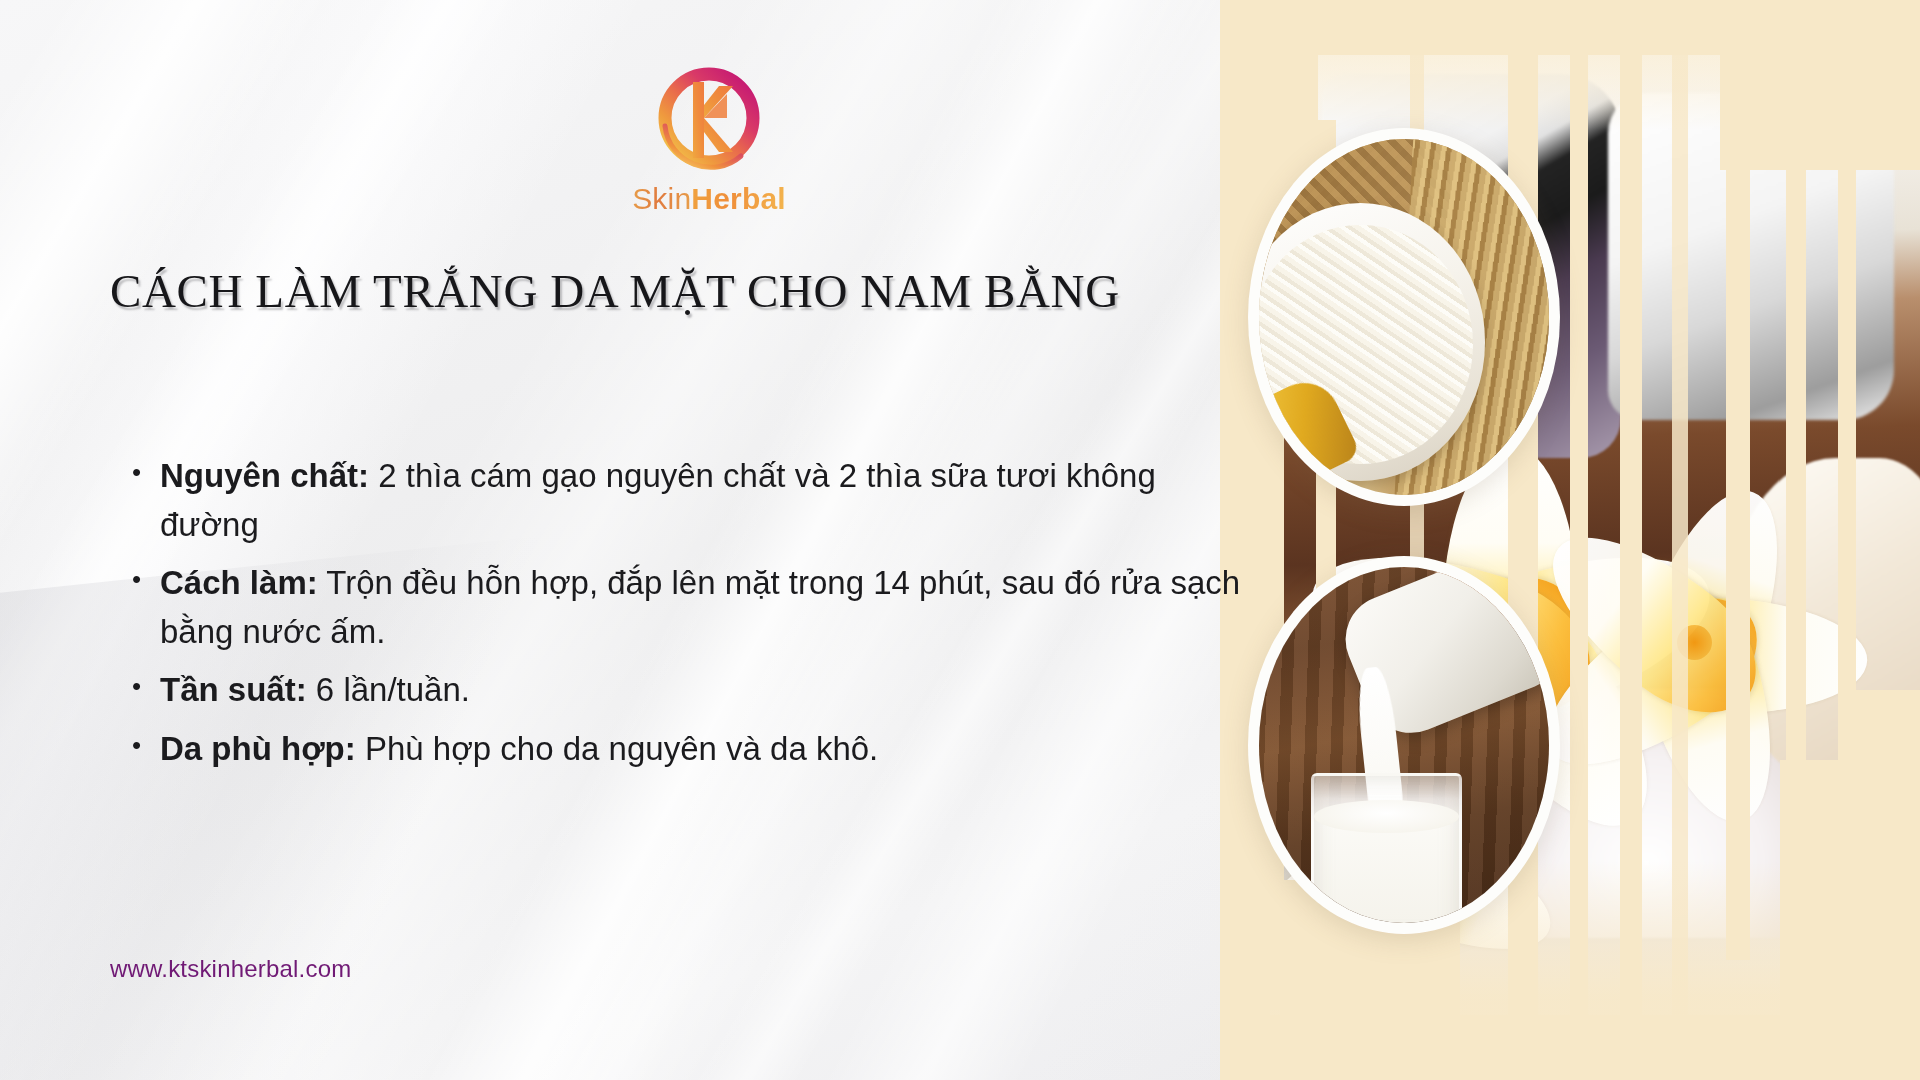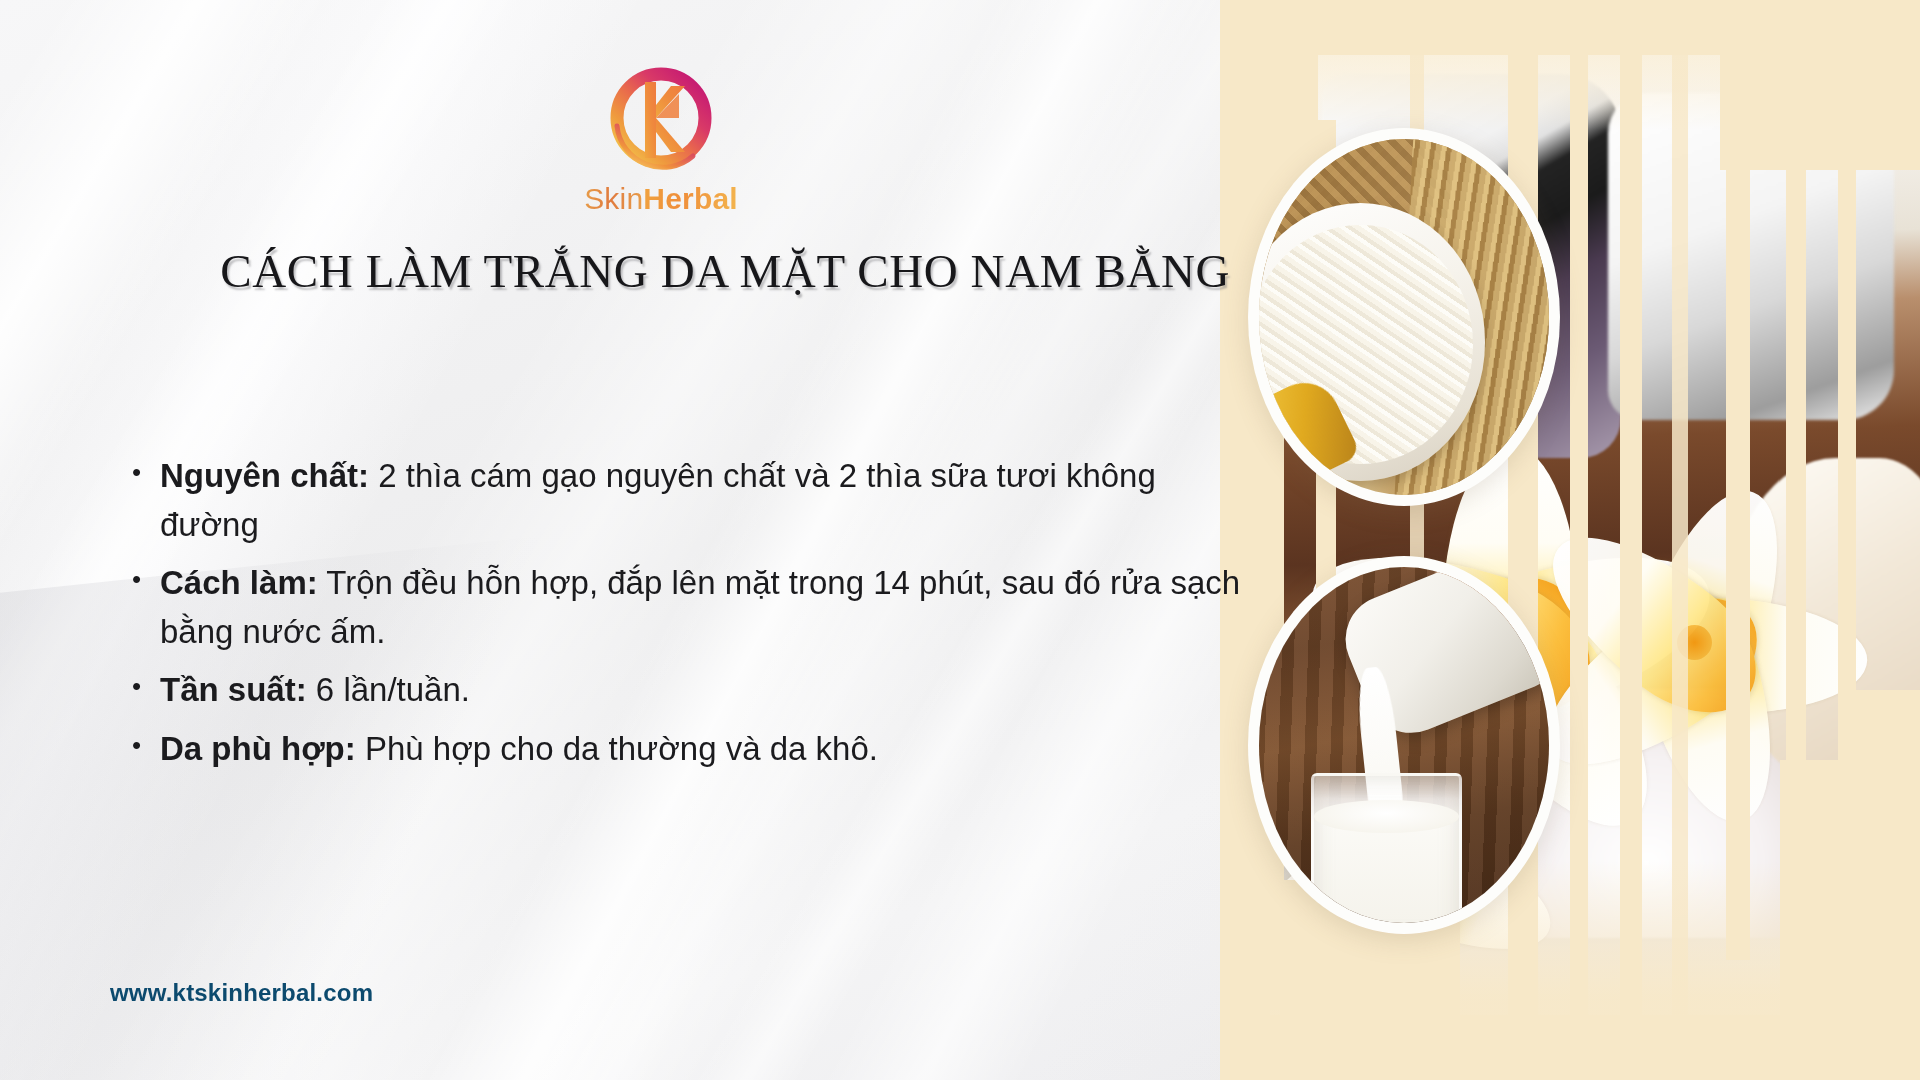--- a/index.html
+++ b/index.html
@@ -197,21 +197,21 @@
     border-radius:6px 6px 14px 14px;
     box-shadow:inset 0 0 20px rgba(180,175,160,.35);
   }
   .milk-foam {
     position:absolute; left:0; top:14%; width:100%; height:20%;
     background:radial-gradient(ellipse at 50% 40%, #ffffff 0%, #f7f5ee 70%, #eceadf 100%);
     border-radius:50%;
   }
 
   
-  .logo { position:absolute; left:576px; top:60px; width:170px; text-align:center; }
+  .logo { position:absolute; left:624px; top:60px; width:170px; text-align:center; }
   .logo-mark { width:120px; height:120px; margin:0 auto; position:relative; }
   .logo-name {
     margin-top:4px;
     font-size:30px;
     letter-spacing:.2px;
     line-height:1;
     white-space:nowrap;
   }
   .logo-name .thin {
     font-weight:300;
@@ -219,26 +219,26 @@
     -webkit-background-clip:text; background-clip:text; color:transparent;
   }
   .logo-name .bold {
     font-weight:700;
     background:linear-gradient(100deg,#f0a33f 0%, #ef8e3a 40%, #f3b64f 100%);
     -webkit-background-clip:text; background-clip:text; color:transparent;
   }
 
   
   .headline {
-    position:absolute; left:110px; top:244px; width:1120px;
+    position:absolute; left:110px; top:264px; width:1120px;
     font-family:"Liberation Serif", serif;
     font-size:47px;
     letter-spacing:.6px;
     color:#17171a;
-    text-align:right;
+    text-align:left;
     white-space:nowrap;
     text-shadow:2px 3px 2px rgba(120,120,125,.45);
   }
 
   
   .banner {
     position:absolute; left:218px; top:358px; width:895px; height:56px;
     background:linear-gradient(90deg,#ee8a4b 0%, #e9744f 22%, #d9455f 58%, #c12163 80%, #b51b63 100%);
     display:flex; align-items:center; justify-content:center;
   }
@@ -261,25 +261,24 @@
   .bullet { display:flex; margin-bottom:10px; }
   .dot {
     flex:0 0 auto; width:28px; font-size:26px; line-height:1.55; color:#1b1b1e; text-align:left;
   }
   .btext { flex:1 1 auto; }
   .btext .lead { font-weight:700; }
 
   
   .site-url {
     position:absolute; left:110px; top:955px;
-    color:#0c4a6e;
+    color:#701a75;
     font-size:24px;
-    font-weight:700;
+    font-weight:400;
     letter-spacing:.2px;
-    margin-top:24px;
   }
 </style>
 </head>
 <body>
 
 <div id="stage">
 
   <div class="bg-base"></div>
   <div class="streak s1"></div>
   <div class="streak s2"></div>
@@ -425,20 +424,20 @@
       <span class="btext"><span class="lead">Cách làm:</span><span> Trộn đều hỗn hợp, đắp lên mặt trong 14 phút, sau đó rửa sạch bằng nước ấm.</span></span>
     </div>
 
     <div class="bullet">
       <span class="dot">•</span>
       <span class="btext"><span class="lead">Tần suất:</span><span> 6 lần/tuần.</span></span>
     </div>
 
     <div class="bullet">
       <span class="dot">•</span>
-      <span class="btext"><span class="lead">Da phù hợp:</span><span> Phù hợp cho da thường và da khô.</span></span>
+      <span class="btext"><span class="lead">Da phù hợp:</span><span> Phù hợp cho da nguyên và da khô.</span></span>
     </div>
 
   </div>
 
   <div class="site-url">www.ktskinherbal.com</div>
 
 </div>
 
 </body></html>

